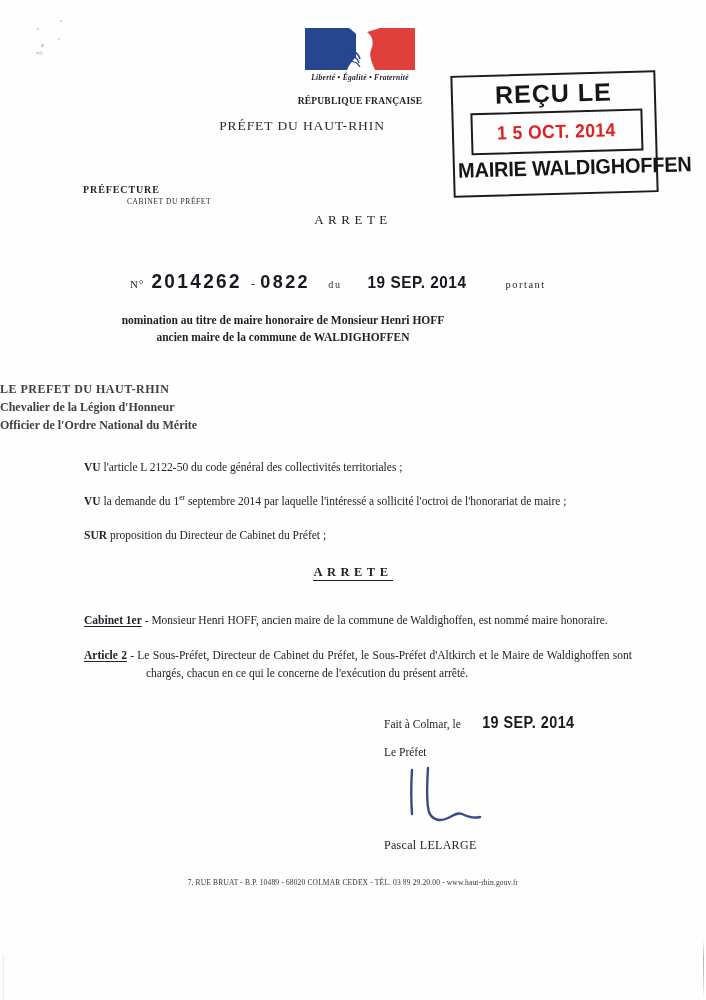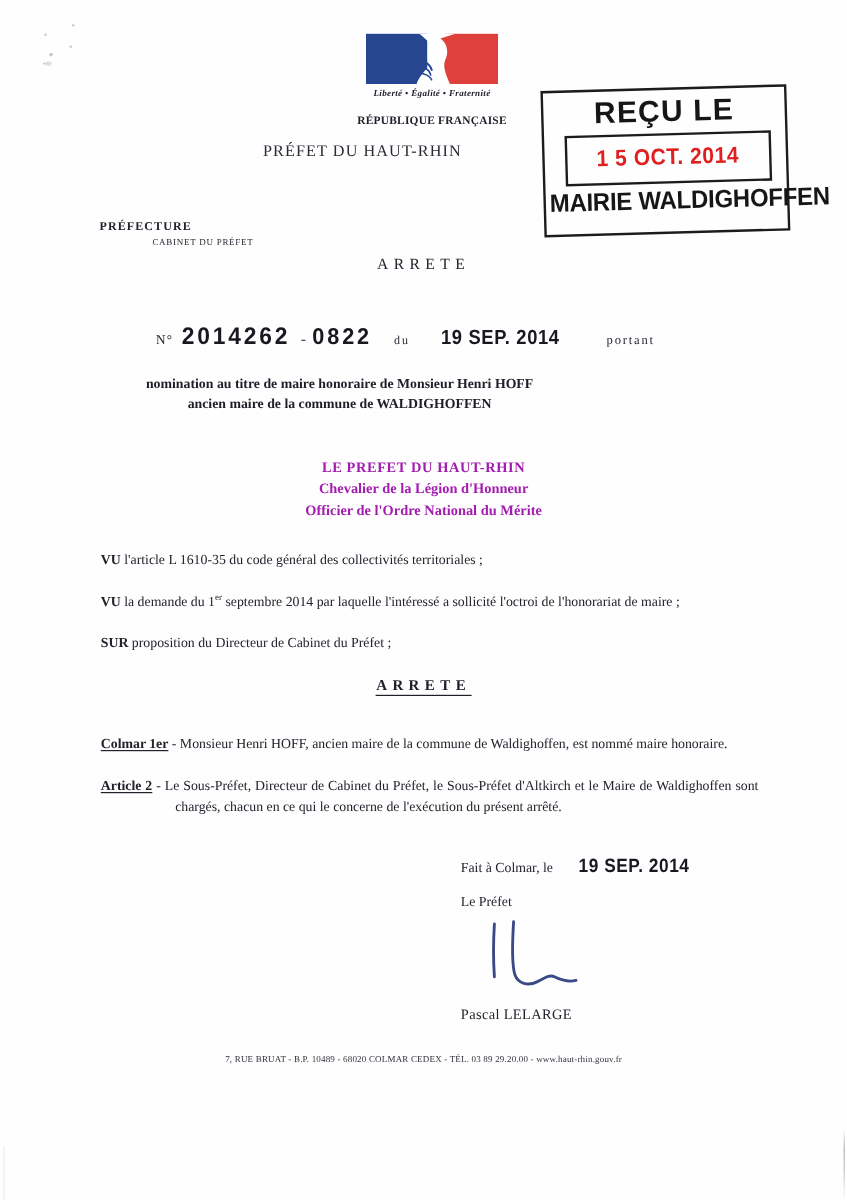--- a/index.html
+++ b/index.html
@@ -267,25 +267,24 @@
     font-size: 11.5px;
     line-height: 1.45;
     color: #1e1e28;
   }
 
   
   .prefect-titles {
     position: absolute;
     left: 0; top: 380px;
     width: 706px;
-    text-align: center;
     font-weight: 700;
     font-size: 12px;
     line-height: 1.5;
-    color: #a21caf;
+    color: #404040;
   }
   .prefect-titles .l1 { letter-spacing: 0.5px; }
 
   
   .clauses {
     position: absolute;
     left: 84px;
     top: 460px;
     width: 540px;
   }
@@ -453,37 +452,37 @@
   </div>
 
   <div class="prefect-titles">
     <div class="l1">LE PREFET DU HAUT-RHIN</div>
     <div>Chevalier de la Légion d'Honneur</div>
     <div>Officier de l'Ordre National du Mérite</div>
   </div>
 
   <div class="clauses">
     <div class="clause">
-      <b>VU</b><span> l'article L 1610-35 du code général des collectivités territoriales ;</span>
+      <b>VU</b><span> l'article L 2122-50 du code général des collectivités territoriales ;</span>
     </div>
     <div class="clause">
       <b>VU</b><span> la demande du 1</span><sup>er</sup><span> septembre 2014 par laquelle l'intéressé a sollicité l'octroi de l'honorariat de maire ;</span>
     </div>
     <div class="clause">
       <b>SUR</b><span> proposition du Directeur de Cabinet du Préfet ;</span>
     </div>
   </div>
 
   <div class="arrete-heading-2">
     <span>ARRETE</span>
   </div>
 
   <div class="articles">
     <div class="article">
-      <span class="art-label">Colmar 1er</span><span> - Monsieur Henri HOFF, ancien maire de la commune de Waldighoffen, est nommé maire honoraire.</span>
+      <span class="art-label">Cabinet 1er</span><span> - Monsieur Henri HOFF, ancien maire de la commune de Waldighoffen, est nommé maire honoraire.</span>
     </div>
     <div class="article">
       <span class="art-label">Article 2</span><span> - Le Sous-Préfet, Directeur de Cabinet du Préfet, le Sous-Préfet d'Altkirch et le Maire de Waldighoffen sont chargés, chacun en ce qui le concerne de l'exécution du présent arrêté.</span>
     </div>
   </div>
 
   <div class="sig-block">
     <div class="sig-line1">
       <span class="sig-fait">Fait à Colmar, le</span>
       <span class="sig-date">19 SEP. 2014</span>

